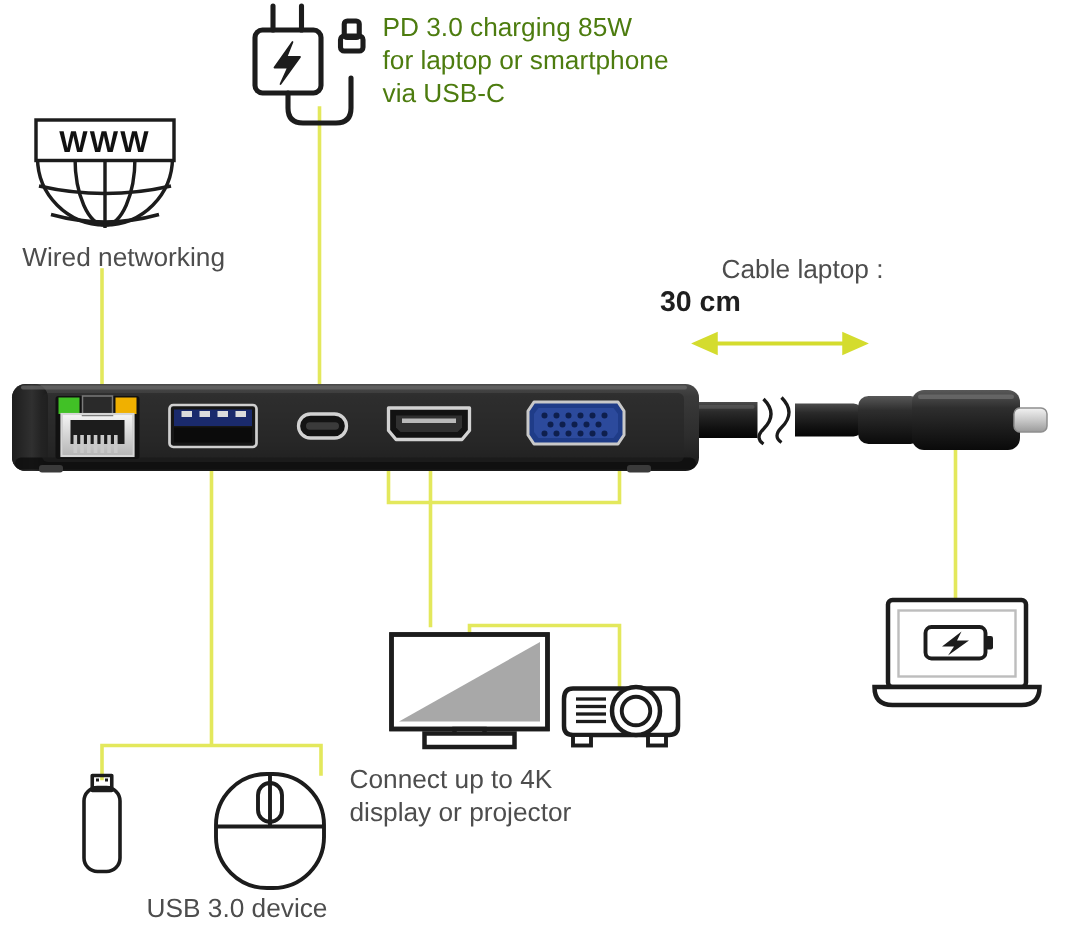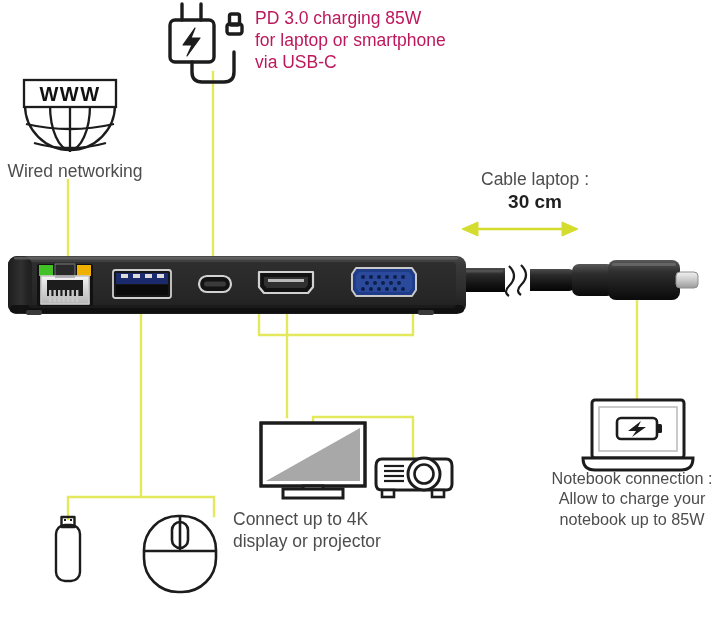--- a/index.html
+++ b/index.html
@@ -35,46 +35,45 @@
     position: absolute;
     font-family: "Liberation Sans", sans-serif;
     color: #4a4a4a;
     line-height: 1.26;
     white-space: pre-line;
   }
   .t-pd {
     left: 255px;
     top: 7px;
     font-size: 17.5px;
-    color: #be185d;
+    color: #4d7c0f;
     text-align: left;
   }
   .t-wired {
     left: 0px;
     top: 160px;
     width: 150px;
     font-size: 17.5px;
-    text-align: center;
+    text-align: right;
     color: #4d4d4d;
   }
   .t-cable-label {
     left: 440px;
     top: 168px;
     width: 190px;
     font-size: 17.5px;
     text-align: center;
     color: #4d4d4d;
   }
   .t-cable-value {
     left: 440px;
     top: 190px;
     width: 190px;
     font-size: 19px;
     font-weight: bold;
-    text-align: center;
     color: #1f1f1f;
   }
   .t-usb3 {
     left: 48px;
     top: 594px;
     width: 220px;
     font-size: 17.5px;
     text-align: center;
     color: #4d4d4d;
   }
@@ -341,21 +340,19 @@
 
   <div class="txt t-pd">PD 3.0 charging 85W
 for laptop or smartphone
 via USB-C</div>
 
   <div class="txt t-wired">Wired networking</div>
 
   <div class="txt t-cable-label">Cable laptop :</div>
   <div class="txt t-cable-value">30 cm</div>
 
+  <div class="txt t-usb3">USB 3.0 device</div>
 
   <div class="txt t-display">Connect up to 4K
 display or projector</div>
 
-  <div class="txt t-notebook">Notebook connection :
-Allow to  charge your
-notebook up to 85W</div>
 
 </div>
 
 </body></html>

